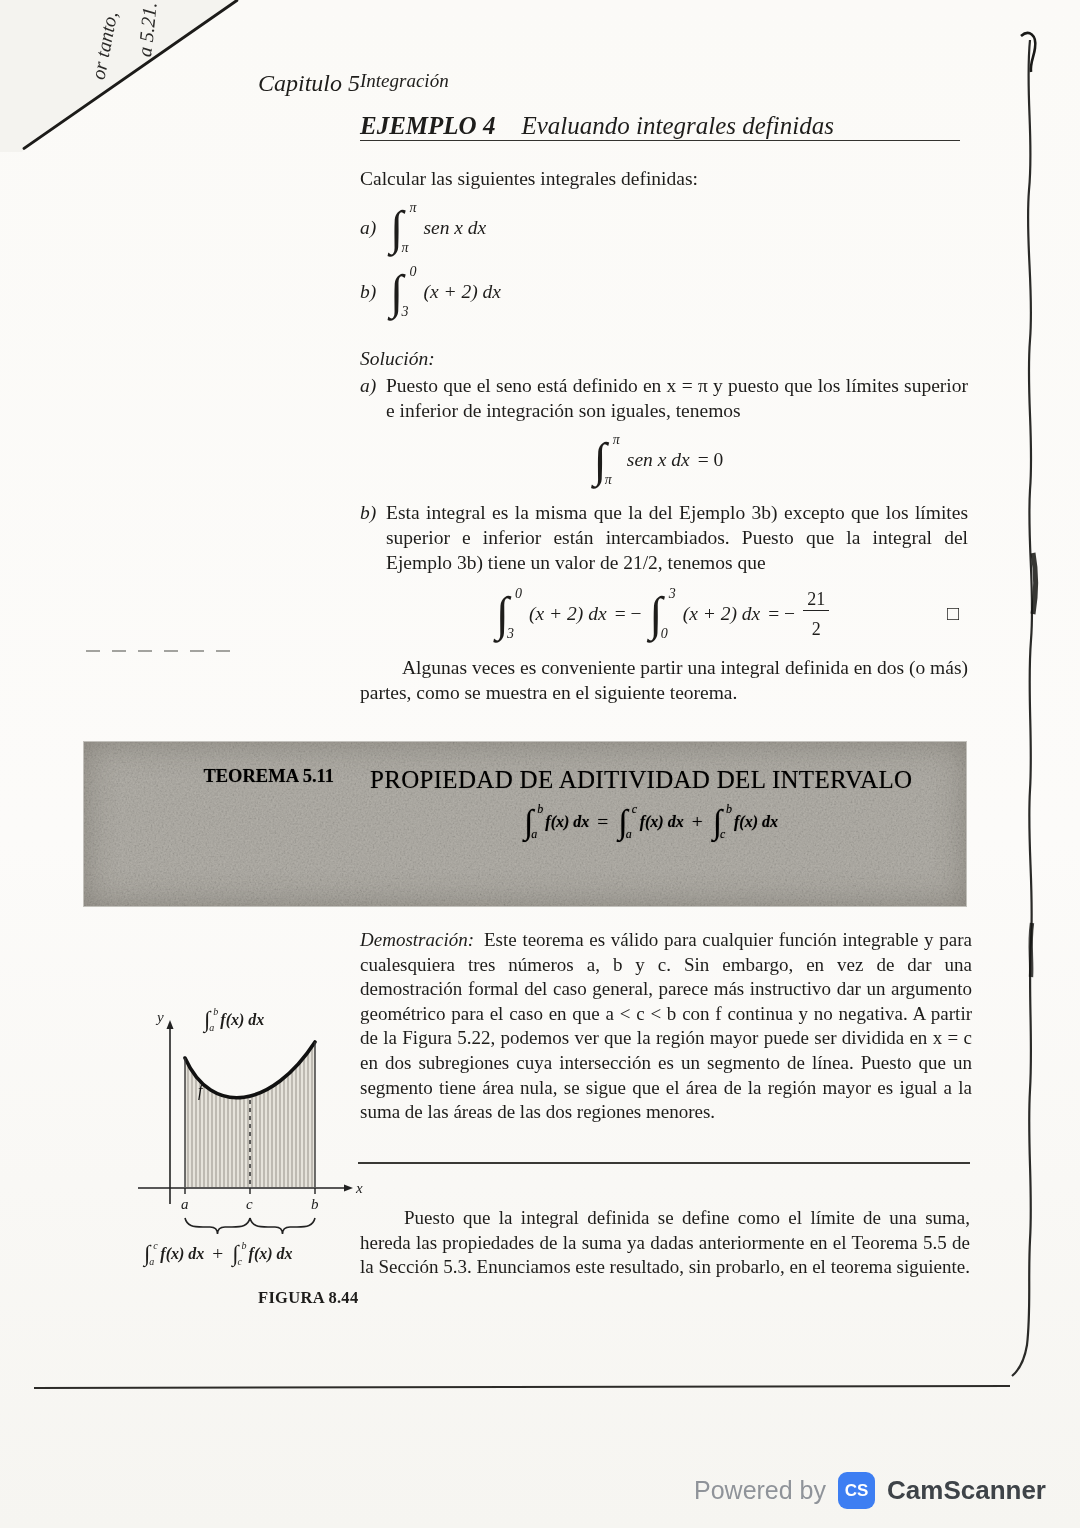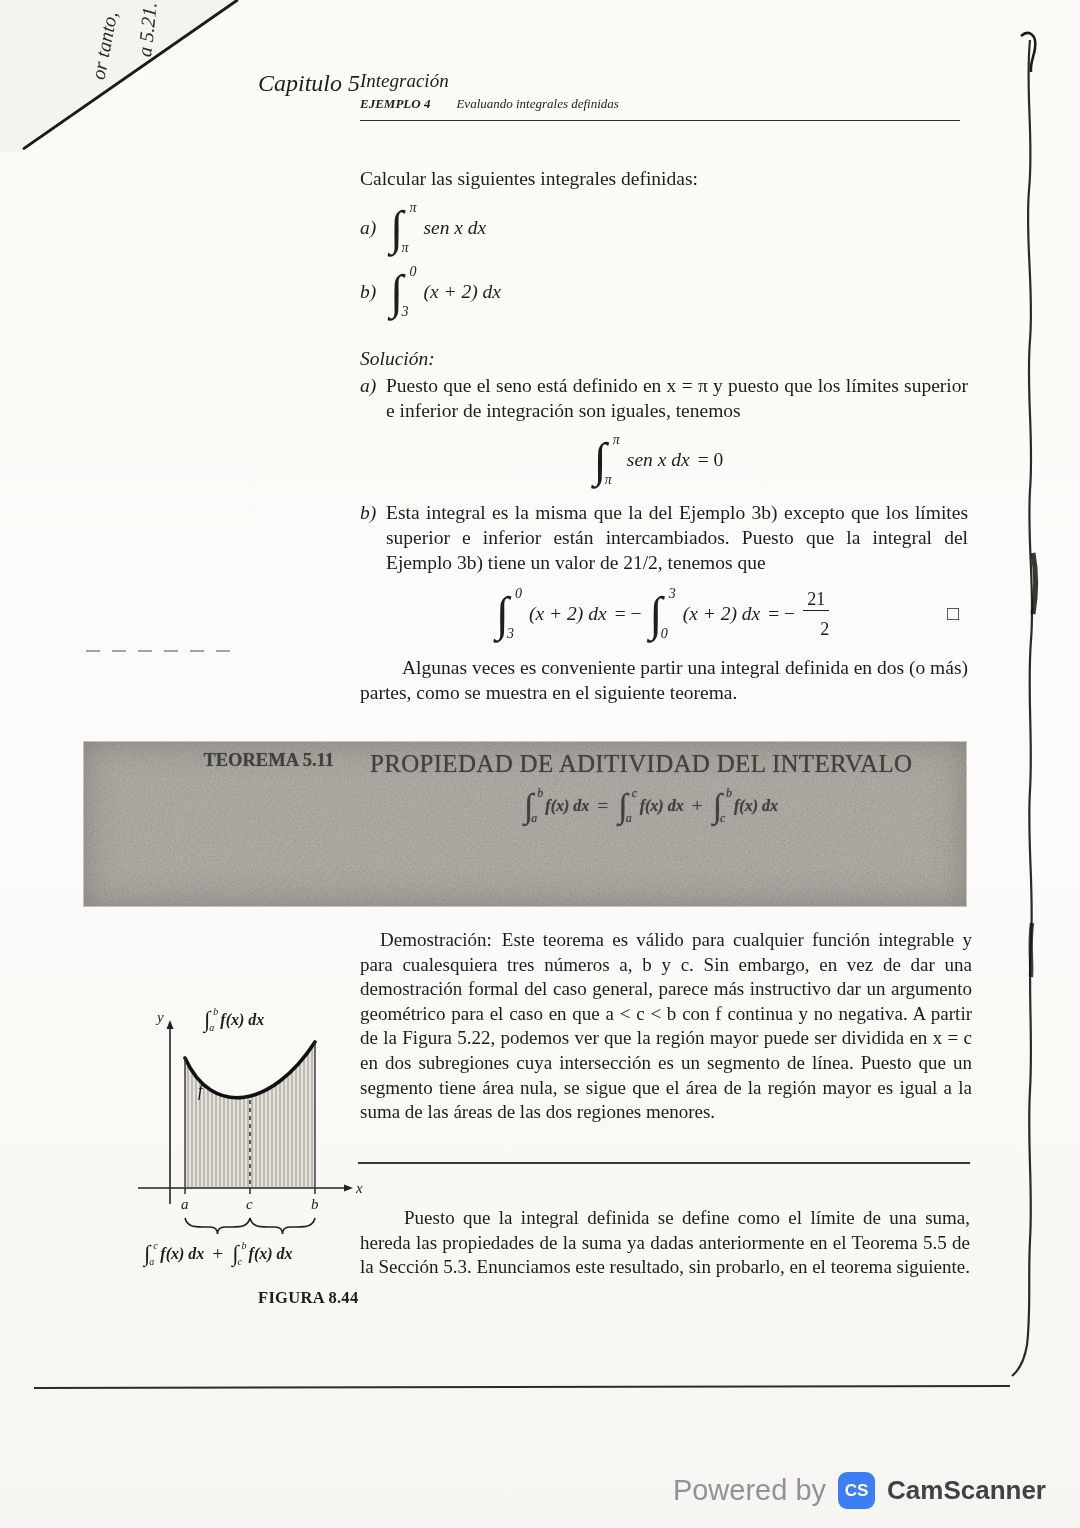--- a/index.html
+++ b/index.html
@@ -24,21 +24,21 @@
   .note1{left:120px;top:18px;transform:rotate(-84deg);transform-origin:center;}
   .note2{left:70px;top:34px;transform:rotate(-79deg);transform-origin:center;}
   .scan-dashes{left:86px;top:650px;width:150px;height:2px;opacity:.55;
     background:repeating-linear-gradient(90deg,#5a5a55 0 14px,transparent 14px 26px);}
   .right-artifact{left:1005px;top:0;width:75px;height:1528px;z-index:4;}
   .bottom-rule{left:34px;top:1386px;width:976px;height:2px;background:#2c2b28;transform:rotate(-0.12deg);}
 
   
   .hdr-chapter{left:258px;top:70px;font-size:24px;font-style:italic;}
   .hdr-section{left:360px;top:70px;font-size:19px;font-style:italic;}
-  .example-head{left:360px;top:96px;width:600px;border-bottom:1.6px solid #33322f;padding-bottom:8px;font-size:13px;}
+  .example-head{left:360px;top:112px;width:600px;border-bottom:1.6px solid #33322f;font-size:25px;}
   .example-head .lbl{font-style:italic;font-weight:bold;margin-right:26px;}
   .example-head .ttl{font-style:italic;}
 
   .intro{left:360px;top:168px;font-size:19.5px;}
 
   
   .bint{display:inline-flex;align-items:center;}
   .bint .s{font-size:48px;line-height:1;font-weight:400;}
   .bint .l{display:inline-flex;flex-direction:column;justify-content:space-between;height:56px;font-size:14px;font-style:italic;margin-left:1px;}
   .bint .l .u{transform:translateX(5px);}
@@ -71,56 +71,56 @@
   .sol-item{display:flex;font-size:19.5px;line-height:25px;}
   .sol-item .itemlbl{font-style:italic;width:26px;flex:none;}
   .sol-item .txt{width:582px;text-align:justify;}
   .sol-a{left:360px;top:373px;width:608px;}
   .sol-b{left:360px;top:500px;width:608px;}
 
   .formula-row{display:flex;align-items:center;justify-content:center;font-size:19.5px;}
   .formula-a{left:360px;top:432px;width:605px;}
   .formula-b{left:360px;top:586px;width:605px;}
   .eqtxt{margin:0 8px;font-size:19.5px;}
-  .frac{display:inline-flex;flex-direction:column;text-align:right;font-size:18px;line-height:1.15;vertical-align:middle;gap:8px;}
+  .frac{display:inline-flex;flex-direction:column;text-align:center;font-size:18px;line-height:1.15;vertical-align:middle;gap:8px;}
   .frac .num{border-bottom:1.6px solid #222;padding:0 4px;}
   .qed{position:absolute;right:6px;top:16px;font-size:20px;}
 
   .closing{left:360px;top:655px;width:608px;font-size:19.5px;line-height:25px;text-indent:42px;}
 
   
   .thm-box{left:84px;top:742px;width:882px;height:164px;background:#b5b2ab;
     box-shadow:inset 0 0 34px rgba(58,52,42,.3), 0 0 0 1px rgba(90,85,75,.35);
     z-index:2;}
   .thm-noise{position:absolute;inset:0;width:100%;height:100%;opacity:.5;mix-blend-mode:multiply;pointer-events:none;}
-  .thm-inner{position:relative;display:flex;padding-top:8px;color:#404040;
+  .thm-inner{position:relative;display:flex;padding-top:24px;color:#000000;
     text-shadow:0 0 1px rgba(45,40,32,.55);}
   .thm-label{width:250px;flex:none;text-align:right;padding-right:36px;font-weight:bold;font-size:18.5px;}
   .thm-content{width:560px;}
   .thm-title{font-weight:normal;font-size:25px;letter-spacing:.3px;}
   .thm-body{font-size:18.5px;margin-top:3px;}
   .thm-formula{display:flex;align-items:center;justify-content:center;margin-top:8px;font-size:17px;}
 
   
   .proof{left:360px;top:928px;width:612px;font-size:19px;line-height:24.6px;text-align:justify;}
-  .proof .plbl{margin-right:10px;margin-left:20px;}
+  .proof .plbl{font-style:italic;margin-right:10px;}
   .divider{left:358px;top:1162px;width:612px;height:1.6px;background:#3a3935;}
 
   
   .fig-svg{left:110px;top:1000px;}
   .fig-top-label{left:203px;top:1006px;display:flex;align-items:center;font-size:16px;}
   .fig-bottom{left:143px;top:1240px;display:flex;align-items:center;font-size:16px;}
   .fig-caption{left:258px;top:1288px;font-weight:bold;font-size:16.5px;letter-spacing:.3px;}
 
   .final-p{left:360px;top:1206px;width:610px;font-size:19px;line-height:24.5px;text-align:justify;text-indent:44px;}
 
   
   .footer{left:0;top:1472px;width:1046px;display:flex;align-items:center;justify-content:flex-end;gap:12px;
     font-family:"Liberation Sans","DejaVu Sans",sans-serif;}
-  .powered{font-size:29px;color:#8f9399;}
+  .powered{font-size:25px;color:#8f9399;}
   .cs-badge{width:37px;height:37px;border-radius:9px;background:#3d7ef2;color:#fff;
     display:flex;align-items:center;justify-content:center;font-weight:bold;font-size:17px;}
   .cs-brand{font-size:26px;font-weight:bold;color:#3e4348;}
 </style>
 </head>
 <body>
 
 <div class="page">
 
   <div class="abs corner-fold"></div>

